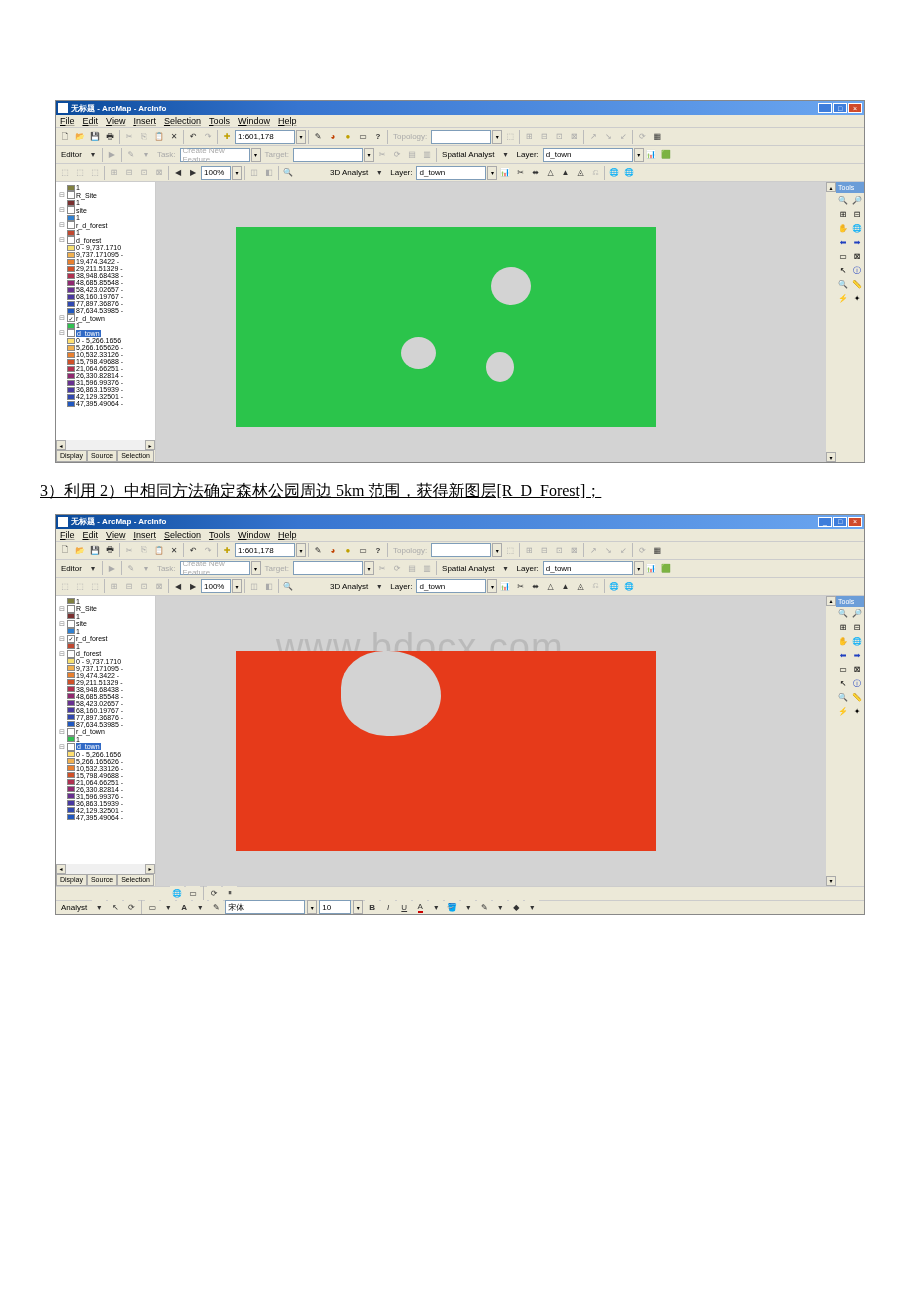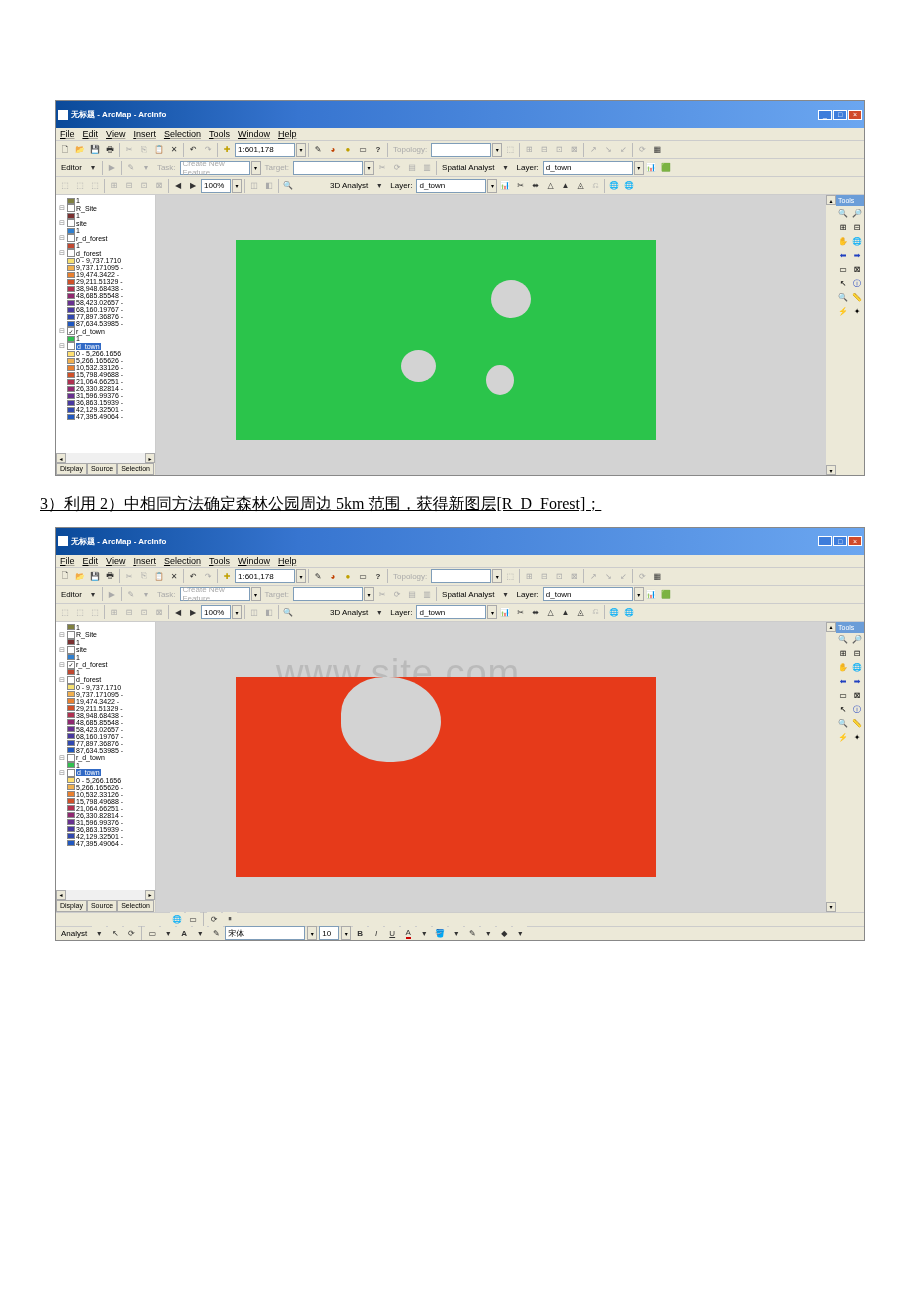--- a/index.html
+++ b/index.html
@@ -7,21 +7,21 @@
   .page { padding: 0 40px 40px 40px; }
   .arcmap {
     width: 810px;
     margin: 0 auto 15px auto;
     border: 1px solid #888;
     background: #ece9d8;
     font-family: "Tahoma", sans-serif;
     font-size: 9px;
   }
   .titlebar {
-    height: 27px;
+    height: 14px;
     background: linear-gradient(to right, #0a4a9a 0%, #3775d0 30%, #6ba6f0 100%);
     display: flex;
     align-items: center;
     padding: 0 2px;
     color: #fff;
   }
   .titlebar .appicon {
     width: 10px; height: 10px; background: #fff; margin-right: 3px;
     display: inline-block;
   }
@@ -788,21 +788,21 @@
         <span class="arr">▸</span>
       </div>
       <div class="toc-tabs">
         <span>Display</span>
         <span>Source</span>
         <span>Selection</span>
       </div>
     </div>
 
     <div class="mapview">
-      <div class="watermark">www.site.com</div>
+      <div class="watermark">www.bdocx.com</div>
       <div class="map-red" style="left:80px;top:55px;width:420px;height:200px"></div>
       <div class="map-blob" style="left:185px;top:55px;width:100px;height:85px;border-radius:45% 55% 50% 48%"></div>
       <div class="map-scroll-v">
         <div class="arr">▴</div>
         <div class="arr bot">▾</div>
       </div>
     </div>
 
     <div class="tools-panel">
       <div class="tools-header">Tools</div>
@@ -857,21 +857,21 @@
     <span class="tb-sep"></span>
     <span class="tb-btn">▭</span>
     <span class="tb-btn">▾</span>
     <span class="tb-btn">
           <b>A</b>
         </span>
     <span class="tb-btn">▾</span>
     <span class="tb-btn">✎</span>
     <span class="tb-field" style="width:80px">宋体</span>
     <span class="tb-dd">▾</span>
-    <span class="tb-field" style="width:20px">10</span>
+    <span class="tb-field" style="width:32px">10</span>
     <span class="tb-dd">▾</span>
     <span class="tb-btn">
           <b>B</b>
         </span>
     <span class="tb-btn">
           <i>I</i>
         </span>
     <span class="tb-btn">
           <u>U</u>
         </span>

